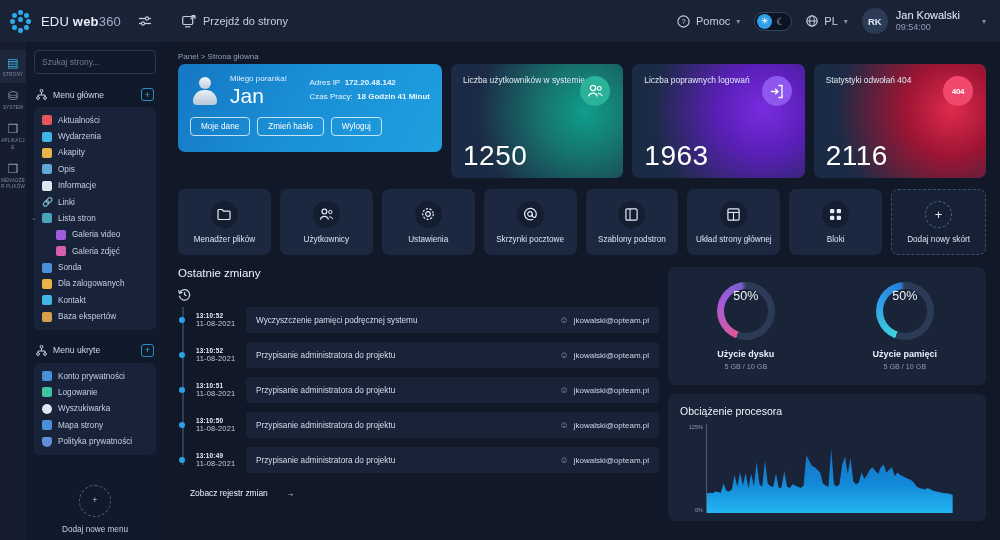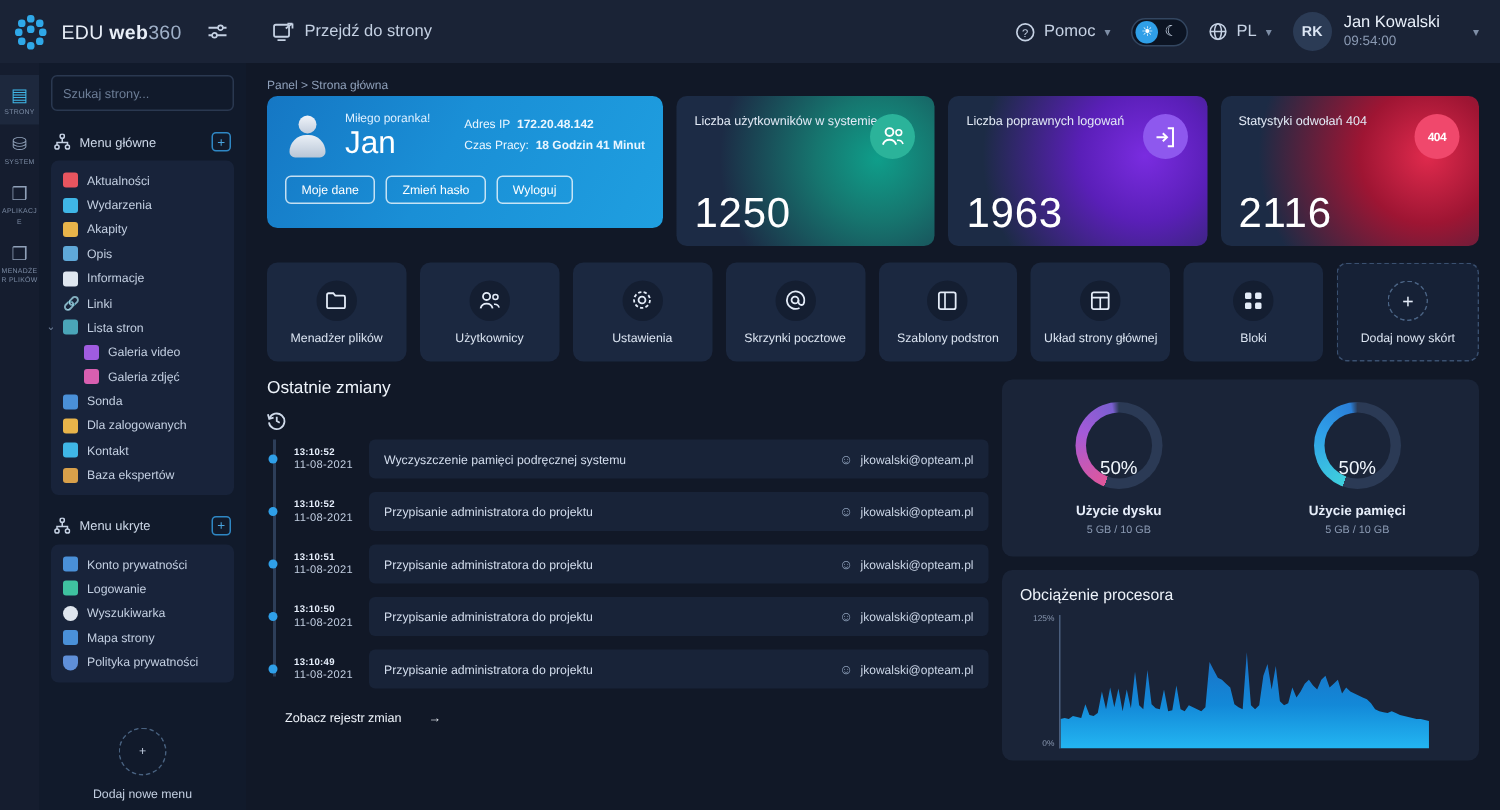--- a/index.html
+++ b/index.html
@@ -164,21 +164,21 @@
   .wmeta div { font-size: 8px; color: #eaf6ff; line-height: 1.7; }
   .wmeta b { font-weight: bold; }
   .wbtns { display: flex; gap: 7px; margin-top: 9px; }
   .wbtn {
     border: 1px solid rgba(255,255,255,.75); border-radius: 4px;
     padding: 4px 10px; font-size: 8.2px; color: #fff; cursor: pointer;
     background: transparent; white-space: nowrap;
   }
 
   .statcard {
-    flex: 1; height: 100px; border-radius: 7px; position: relative;
+    flex: 1; height: 114px; border-radius: 7px; position: relative;
     padding: 11px 12px; overflow: hidden;
   }
   .sc-users { background: radial-gradient(circle at 78% 42%, #0f9e8a 0%, #16766f 28%, #1c2b45 72%); }
   .sc-logins { background: radial-gradient(circle at 76% 40%, #7a2ce0 0%, #5a1fb8 30%, #1c2b45 75%); }
   .sc-404 { background: radial-gradient(circle at 80% 40%, #e02a4d 0%, #9e1533 30%, #1c2b45 75%); }
   .sc-label { font-size: 8.4px; color: #e2eaf6; }
   .sc-val { font-size: 28px; color: #fff; position: absolute; left: 12px; bottom: 6px; letter-spacing: .5px; }
   .sc-ico {
     position: absolute; right: 13px; top: 12px;
     width: 30px; height: 30px; border-radius: 50%;
@@ -239,21 +239,21 @@
     cursor: pointer; display: inline-flex; align-items: center; gap: 18px;
   }
 
   .rightcol { width: 318px; flex: 0 0 318px; display: flex; flex-direction: column; gap: 9px; }
   .panel { background: #1a2438; border-radius: 7px; }
   .gauges { height: 118px; display: flex; align-items: center; justify-content: space-around; }
   .gauge { display: flex; flex-direction: column; align-items: center; }
   .ring { width: 58px; height: 58px; position: relative; border-radius: 50%; }
   .ring .mask {
     position: absolute; inset: 7px; border-radius: 50%; background: #1a2438;
-    display: flex; align-items: flex-end; justify-content: center;
+    display: flex; align-items: flex-start; justify-content: center;
   }
   .ring .pct { font-size: 12.5px; color: #eef4fb; }
   .g-disk { background: conic-gradient(from 200deg, #e0579b 0deg, #a45ad8 90deg, #7a5fd0 150deg, #2b3a55 160deg, #2b3a55 360deg); }
   .g-mem  { background: conic-gradient(from 200deg, #3fd0dd 0deg, #2f9fe8 90deg, #2a7fd8 150deg, #2b3a55 160deg, #2b3a55 360deg); }
   .gname { font-size: 9px; color: #e7eefa; margin-top: 9px; font-weight: bold; }
   .gsub { font-size: 7.2px; color: #8b9ab3; margin-top: 3px; }
 
   .cpupanel { flex: 1; padding: 11px 12px 8px 12px; display: flex; flex-direction: column; min-height: 0; }
   .cputitle { font-size: 10.5px; color: #eef3fa; margin-bottom: 7px; }
   .cpuwrap { flex: 1; display: flex; min-height: 0; }

